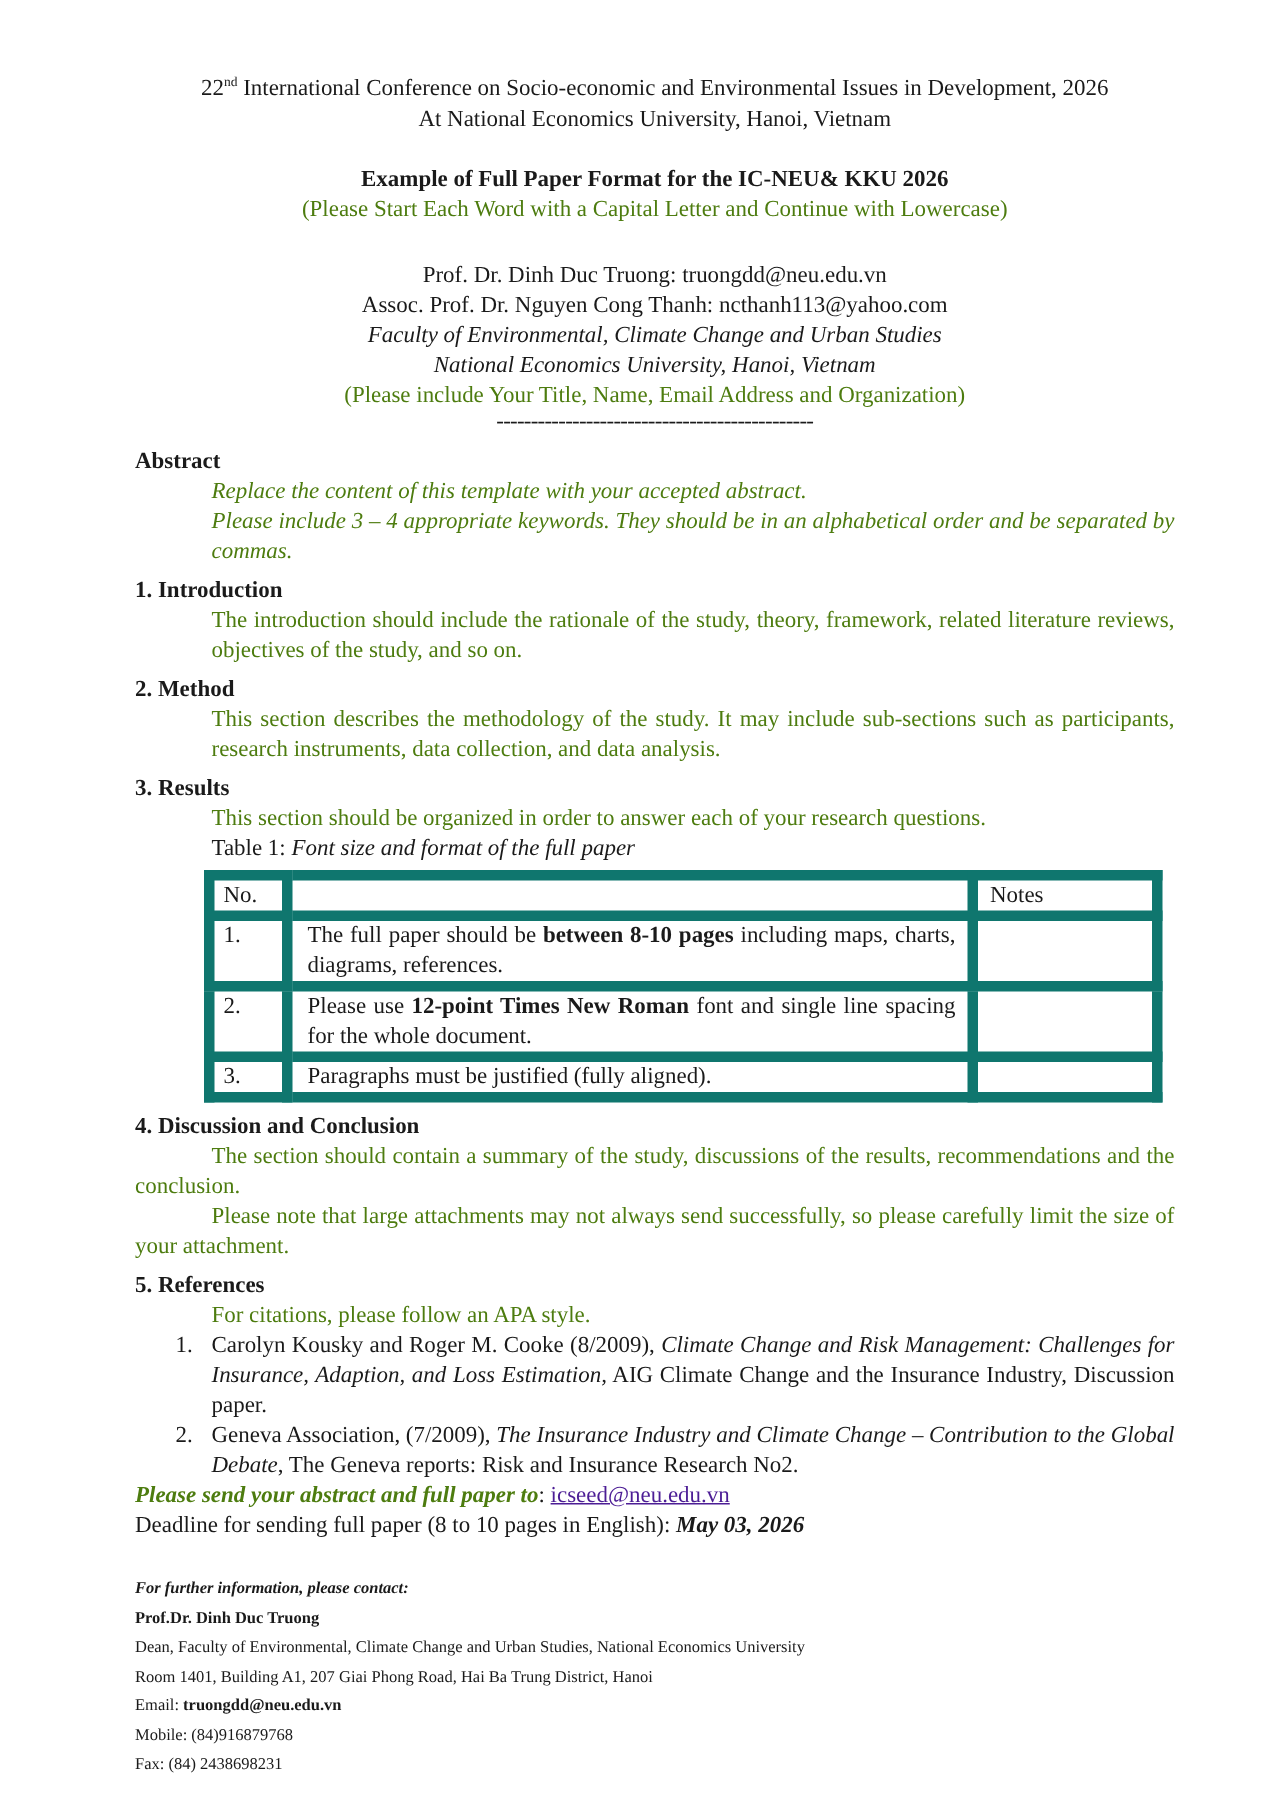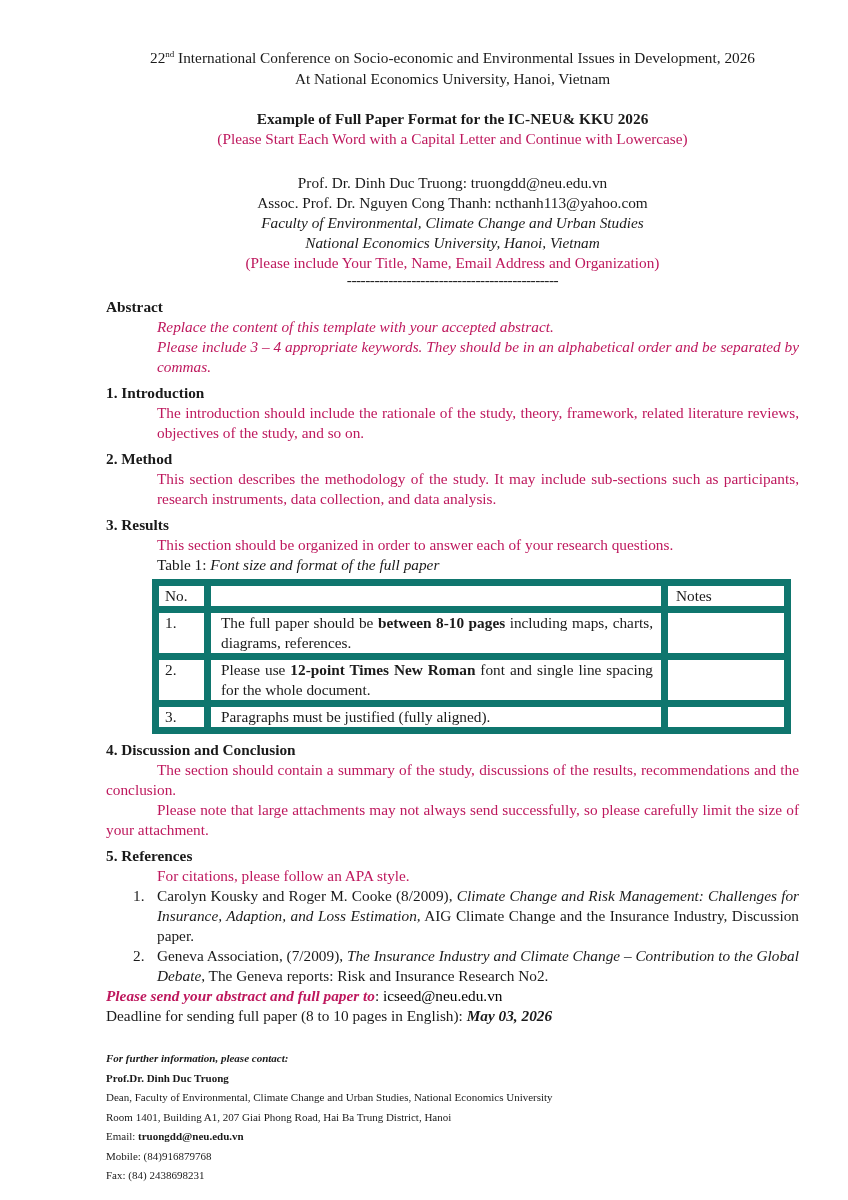--- a/index.html
+++ b/index.html
@@ -1,40 +1,40 @@
 <!DOCTYPE html>
 <html><head>
 <meta charset="utf-8">
 <style>
   html, body { margin: 0; padding: 0; background: #ffffff; }
   body {
     width: 848px; height: 1200px; overflow: hidden; position: relative;
     font-family: "Liberation Serif", "DejaVu Serif", serif;
     color: #1a1a1a; font-size: 15.3px; line-height: 20px;
   }
-  .page { position: absolute; left: 106px; top: 44px; width: 693px; }
+  .page { position: absolute; left: 90px; top: 44px; width: 693px; }
   .center { text-align: center; }
-  .red { color: #be185d; }
+  .red { color: #4d7c0f; }
   .it { font-style: italic; }
   .b { font-weight: bold; }
   .hdr-line { line-height: 21px; }
   .title { font-weight: bold; margin-top: 14px; }
   .authors { margin-top: 24px; }
   .dashes { letter-spacing: -0.5px; line-height: 14px; overflow: hidden; white-space: nowrap; }
   .h { font-weight: bold; margin-top: 6px; }
   .ind { padding-left: 51px; text-align: justify; }
   .para-ind { text-indent: 51px; text-align: justify; }
   table.spec { border-collapse: collapse; margin-left: 46px; width: 639px; margin-top: 4px; margin-bottom: 6px; }
   table.spec td { border: 7px solid #0f766e; vertical-align: top; padding: 0 8px 0 10px; text-align: justify; line-height: 20px; }
   table.spec td.no { width: 31px; padding-left: 6px; }
   table.spec td.notes { width: 100px; padding-left: 8px; }
   ol.refs { margin: 0; padding-left: 51px; list-style: none; }
   ol.refs li { position: relative; text-align: justify; }
   ol.refs li .num { position: absolute; left: -24px; }
-  a.mail { color: #000000; }
+  a.mail { color: #4c1d95; text-decoration: underline; }
   .contact { margin-top: 23px; line-height: 19.5px; font-size: 11px; }
 </style>
 </head>
 <body>
 
 <div class="page">
 
   <div class="center hdr-line">
     <span>22</span><sup style="font-size:9px">nd</sup><span> International Conference on Socio-economic and Environmental Issues in Development, 2026</span>
   </div>

